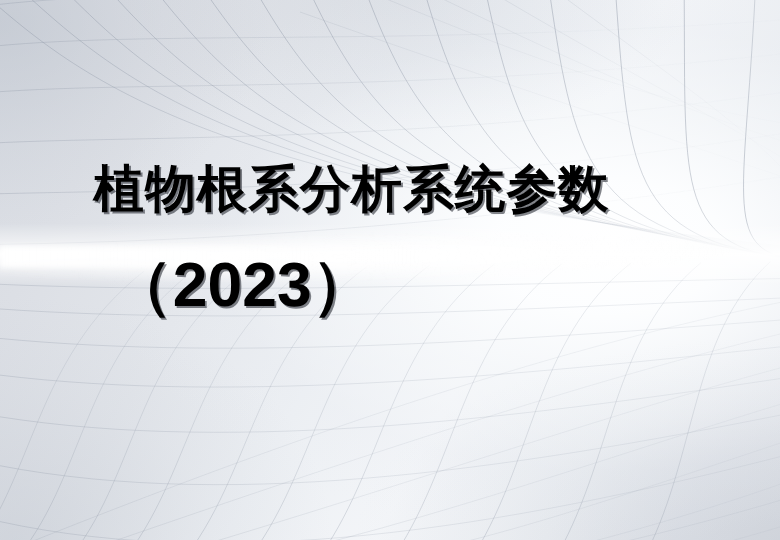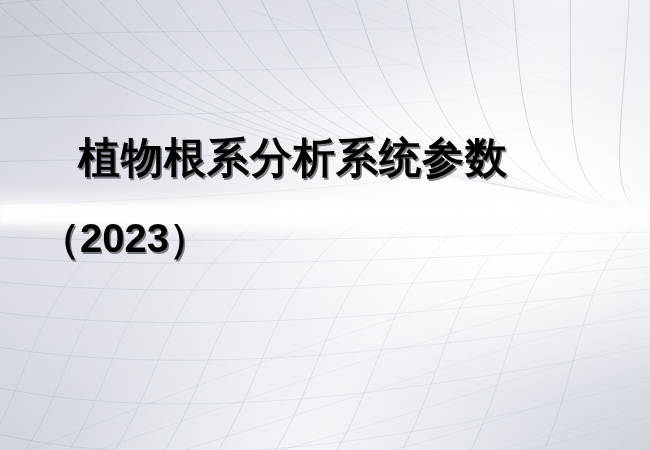--- a/index.html
+++ b/index.html
@@ -95,23 +95,23 @@
     line-height: 52px;
     letter-spacing: 1px;
     white-space: nowrap;
     text-shadow: 1.5px 1.5px 0.5px rgba(30,32,42,0.55);
   }
   .title-main {
     padding-left: 78px;
     font-size: 42px;
   }
   .title-sub {
-    padding-left: 40px;
+    padding-left: 92px;
     margin-top: 28px;
-    font-size: 40px;
+    font-size: 52px;
     letter-spacing: 0px;
   }
 </style>
 </head>
 <body>
 
 <div id="slide">
 
   <div class="bg-layer bg-base"></div>
 

